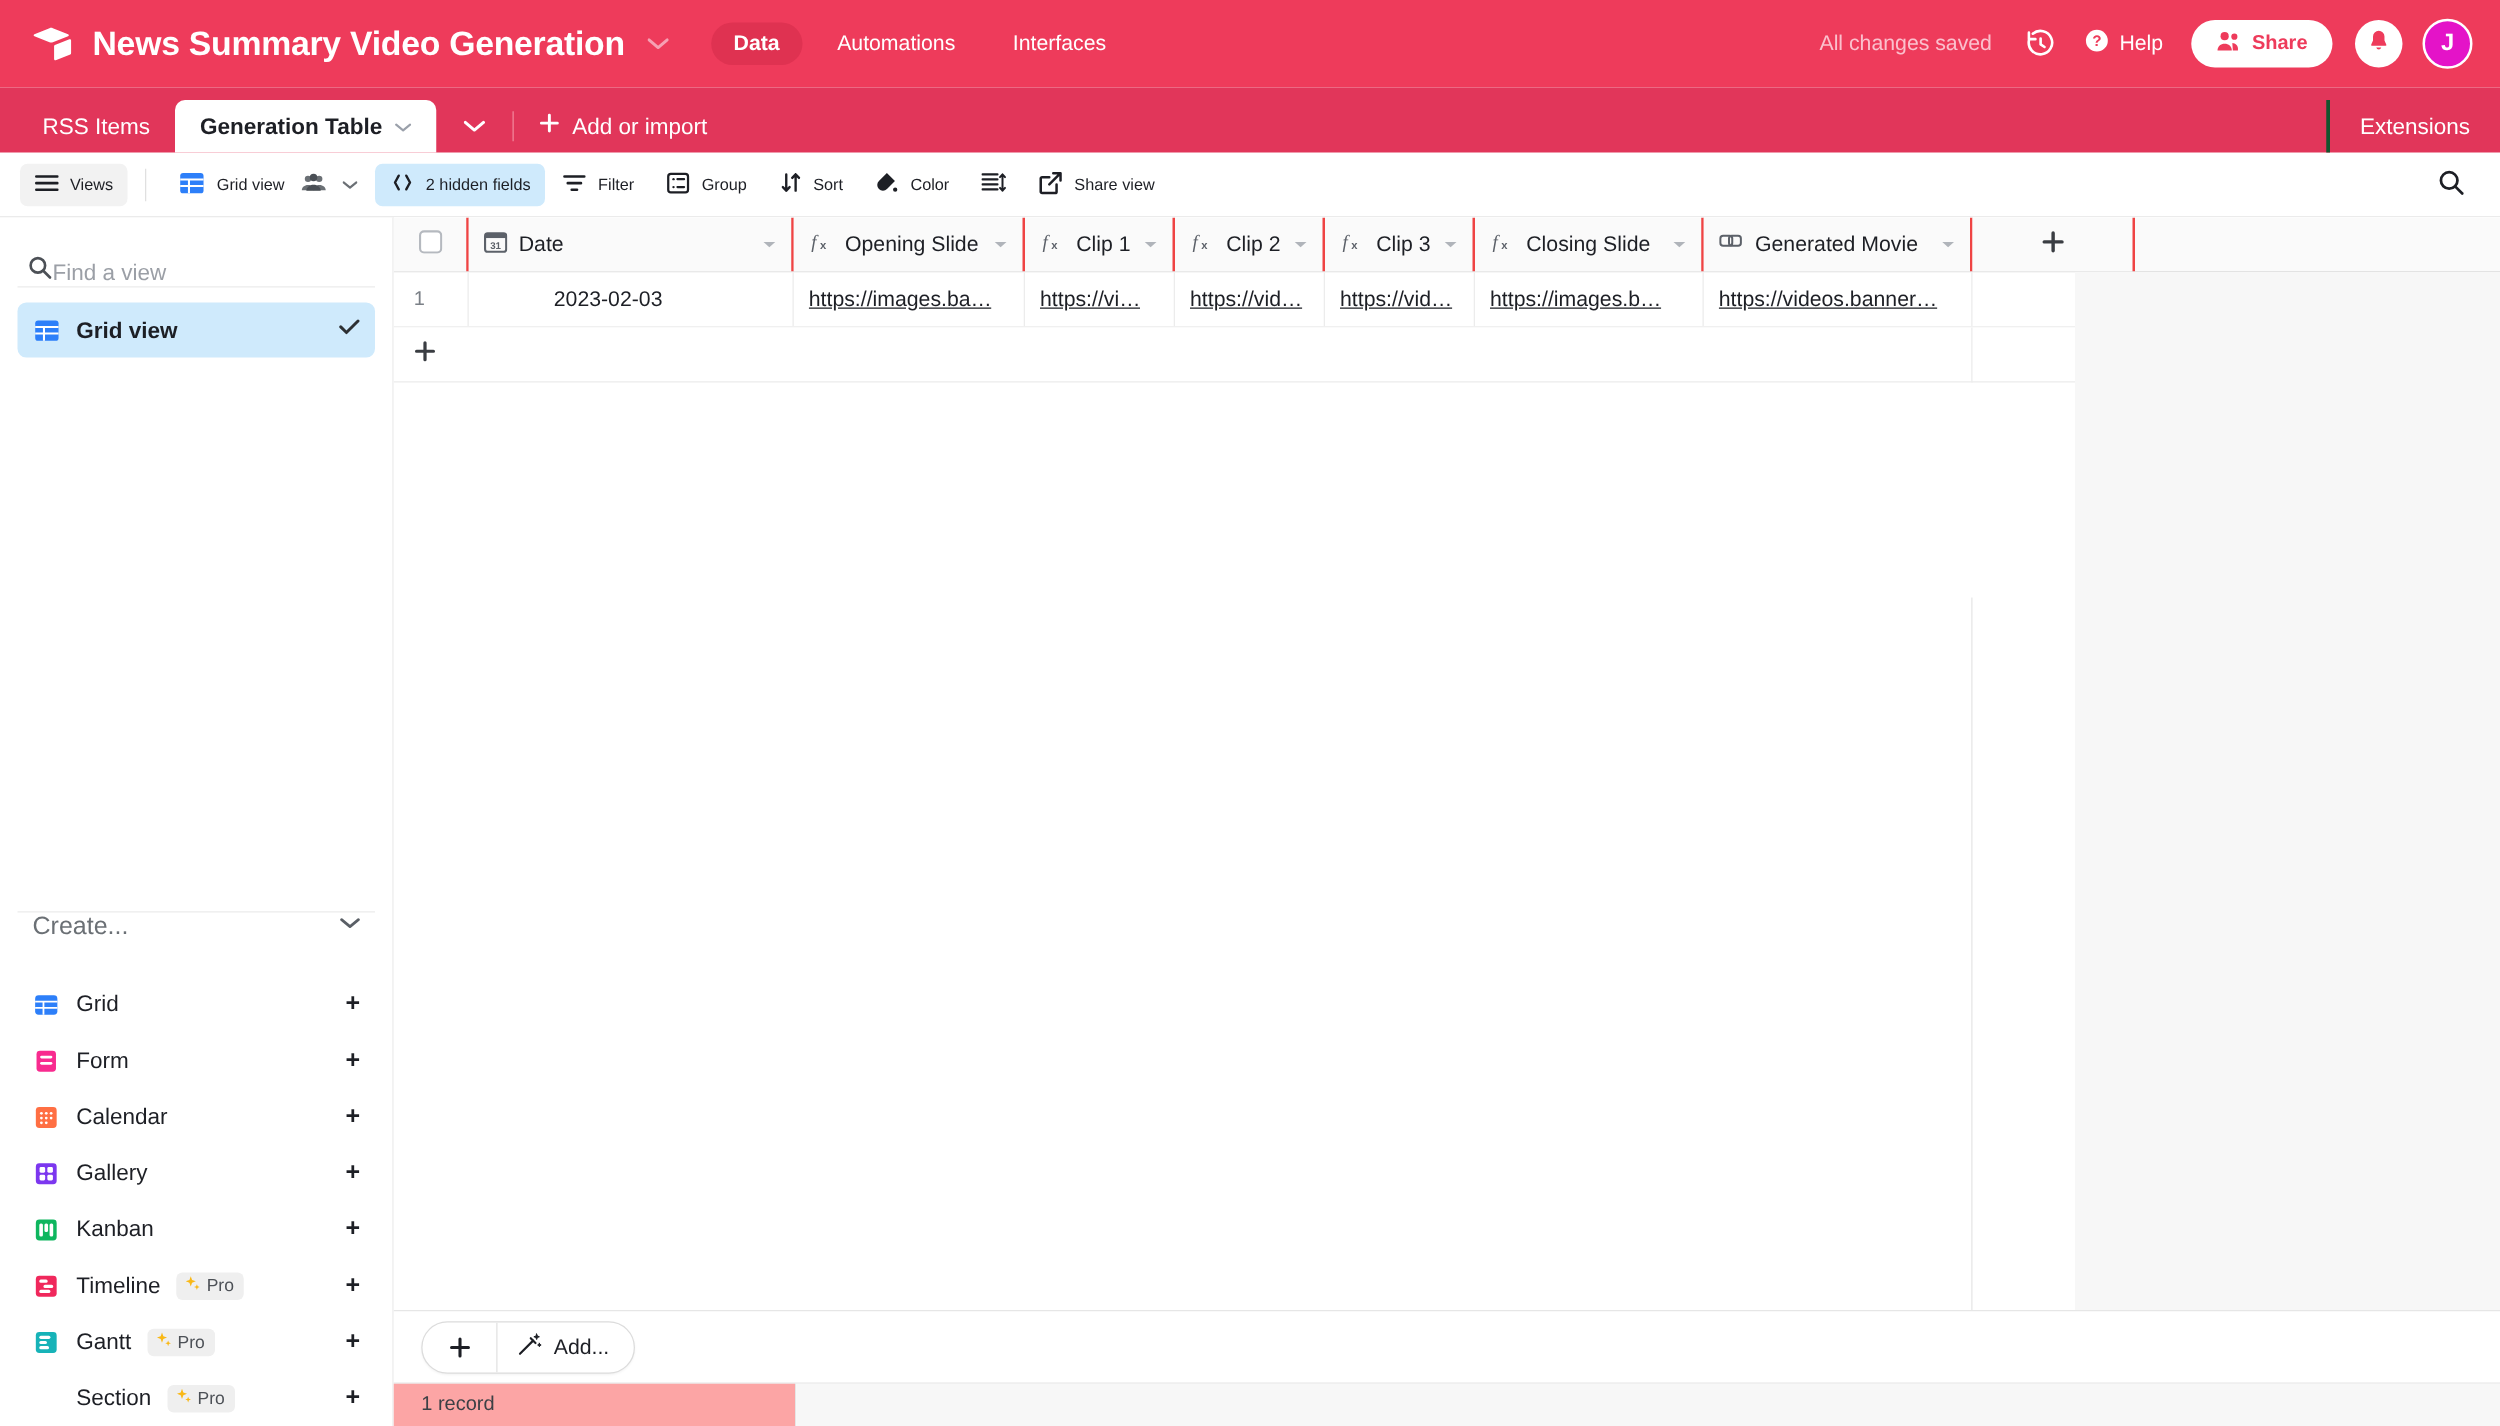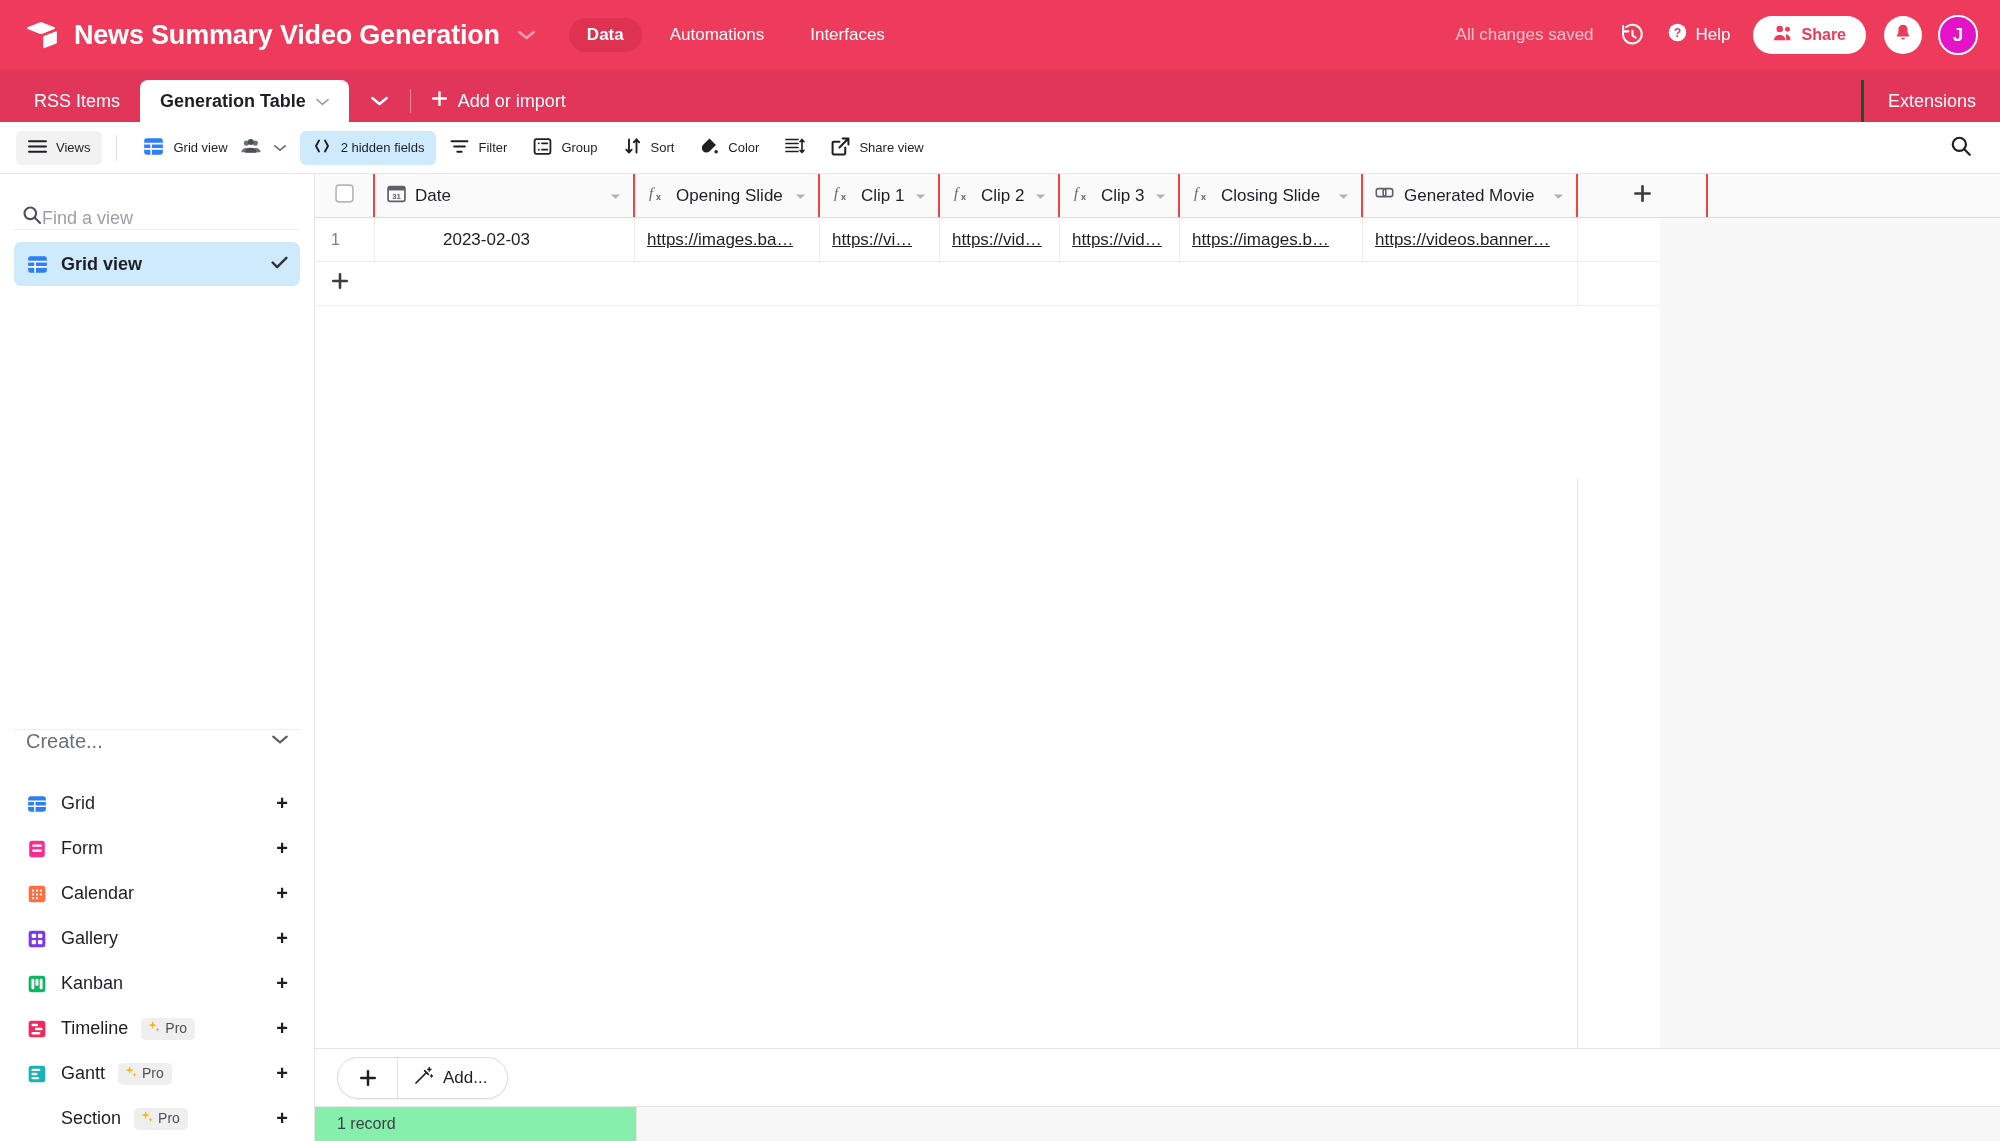--- a/index.html
+++ b/index.html
@@ -183,21 +183,21 @@
   }
   .add-record-plus {
     width: 60px; display: flex; align-items: center; justify-content: center;
     font-size: 21px; color: #1d1f25; cursor: pointer; border-right: 1px solid #e2e2e2;
   }
   .add-record-ai {
     display: flex; align-items: center; gap: 9px; padding: 0 20px 0 16px;
     font-size: 17px; color: #1d1f25; cursor: pointer;
   }
   .record-count { height: 34px; display:flex; align-items:center; padding-left: 22px;
-                  font-size: 16px; color: #3c4045; background: #86efac; }
+                  font-size: 16px; color: #3c4045; background: #fca5a5; }
   .footer-left { width: 322px; flex: 0 0 322px; border-right: 1px solid #e6e6e6; }
   .footer-rest { flex: 1 1 auto; background: #f7f7f7; }
   .footer-row2 { display: flex; flex: 1 1 auto; }
 </style>
 </head>
 <body>
 
 <div class="app">
 
   <div class="topbar">

